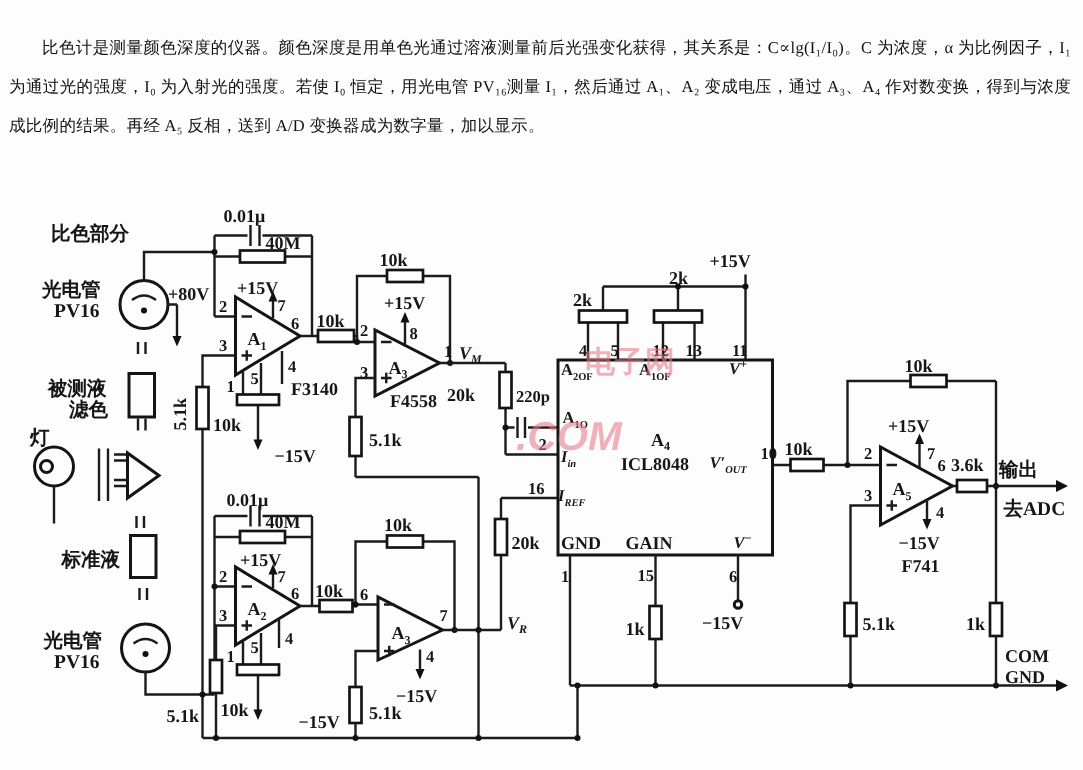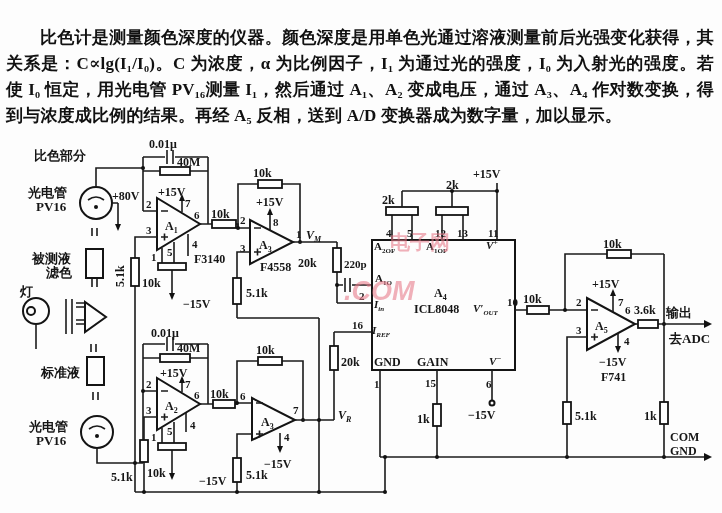--- a/index.html
+++ b/index.html
@@ -1,19 +1,19 @@
 <!DOCTYPE html>
 <html><head>
 <meta charset="utf-8">
 <style>
   html,body{margin:0;padding:0;}
   body{width:722px;height:513px;position:relative;background:#fdfdfd;overflow:hidden;
        font-family:"Liberation Serif","DejaVu Serif",serif;}
-  #intro{position:absolute;left:6px;top:8px;width:708px;font-size:17px;line-height:26px;
-         color:#111;text-align:justify;text-indent:2em;font-weight:700;letter-spacing:.2px;}
+  #intro{position:absolute;left:6px;top:8px;width:708px;font-size:11px;line-height:26px;
+         color:#111;text-align:justify;text-indent:2em;font-weight:400;letter-spacing:.2px;}
   #schematic-svg{position:absolute;left:0;top:0;}
   #schematic-svg text{font-family:"Liberation Serif","DejaVu Serif",serif;font-weight:700;fill:#161616;}
   .wire{stroke:#1b1b1b;stroke-width:1.6;fill:none;}
   .comp{stroke:#141414;stroke-width:2;fill:none;}
   .rbox{stroke:#141414;stroke-width:1.8;fill:#fff;}
   .dot{fill:#111;}
   .arr{fill:#111;stroke:none;}
   #watermark{position:absolute;left:292px;top:236px;width:260px;pointer-events:none;
              color:rgba(231,120,136,0.58);line-height:1;}
   #wm-brand{font-size:46px;font-weight:bold;font-family:"Liberation Sans",sans-serif;letter-spacing:2px;}

